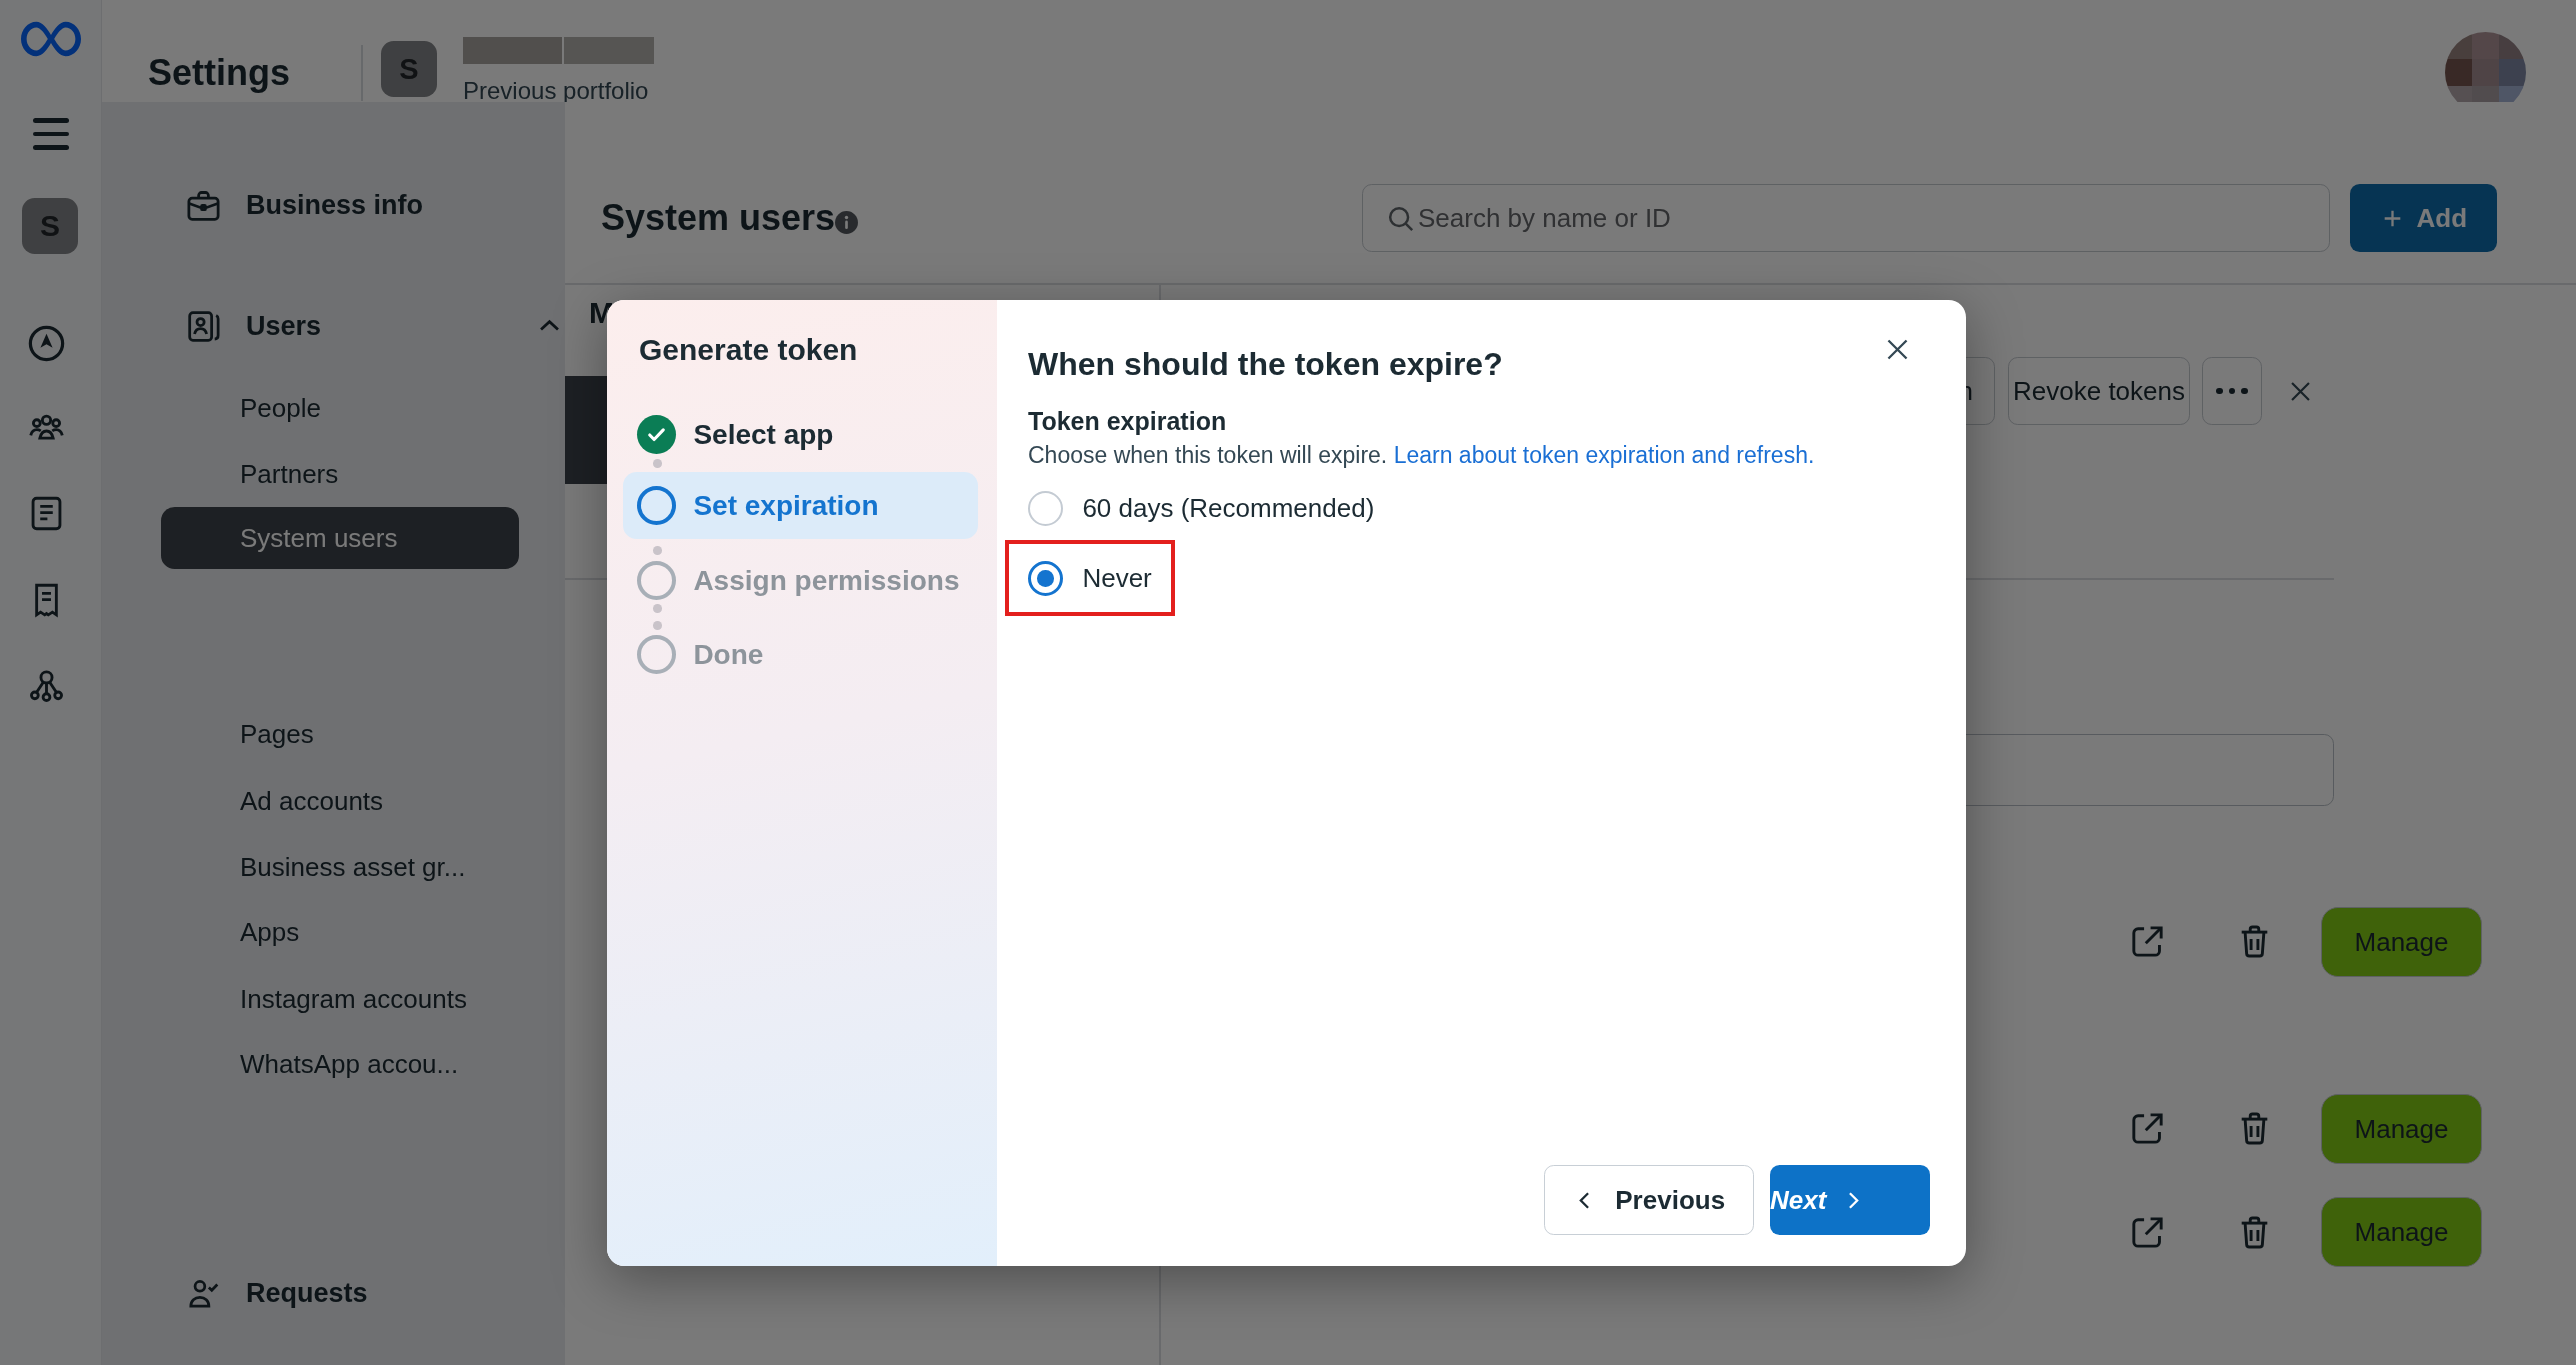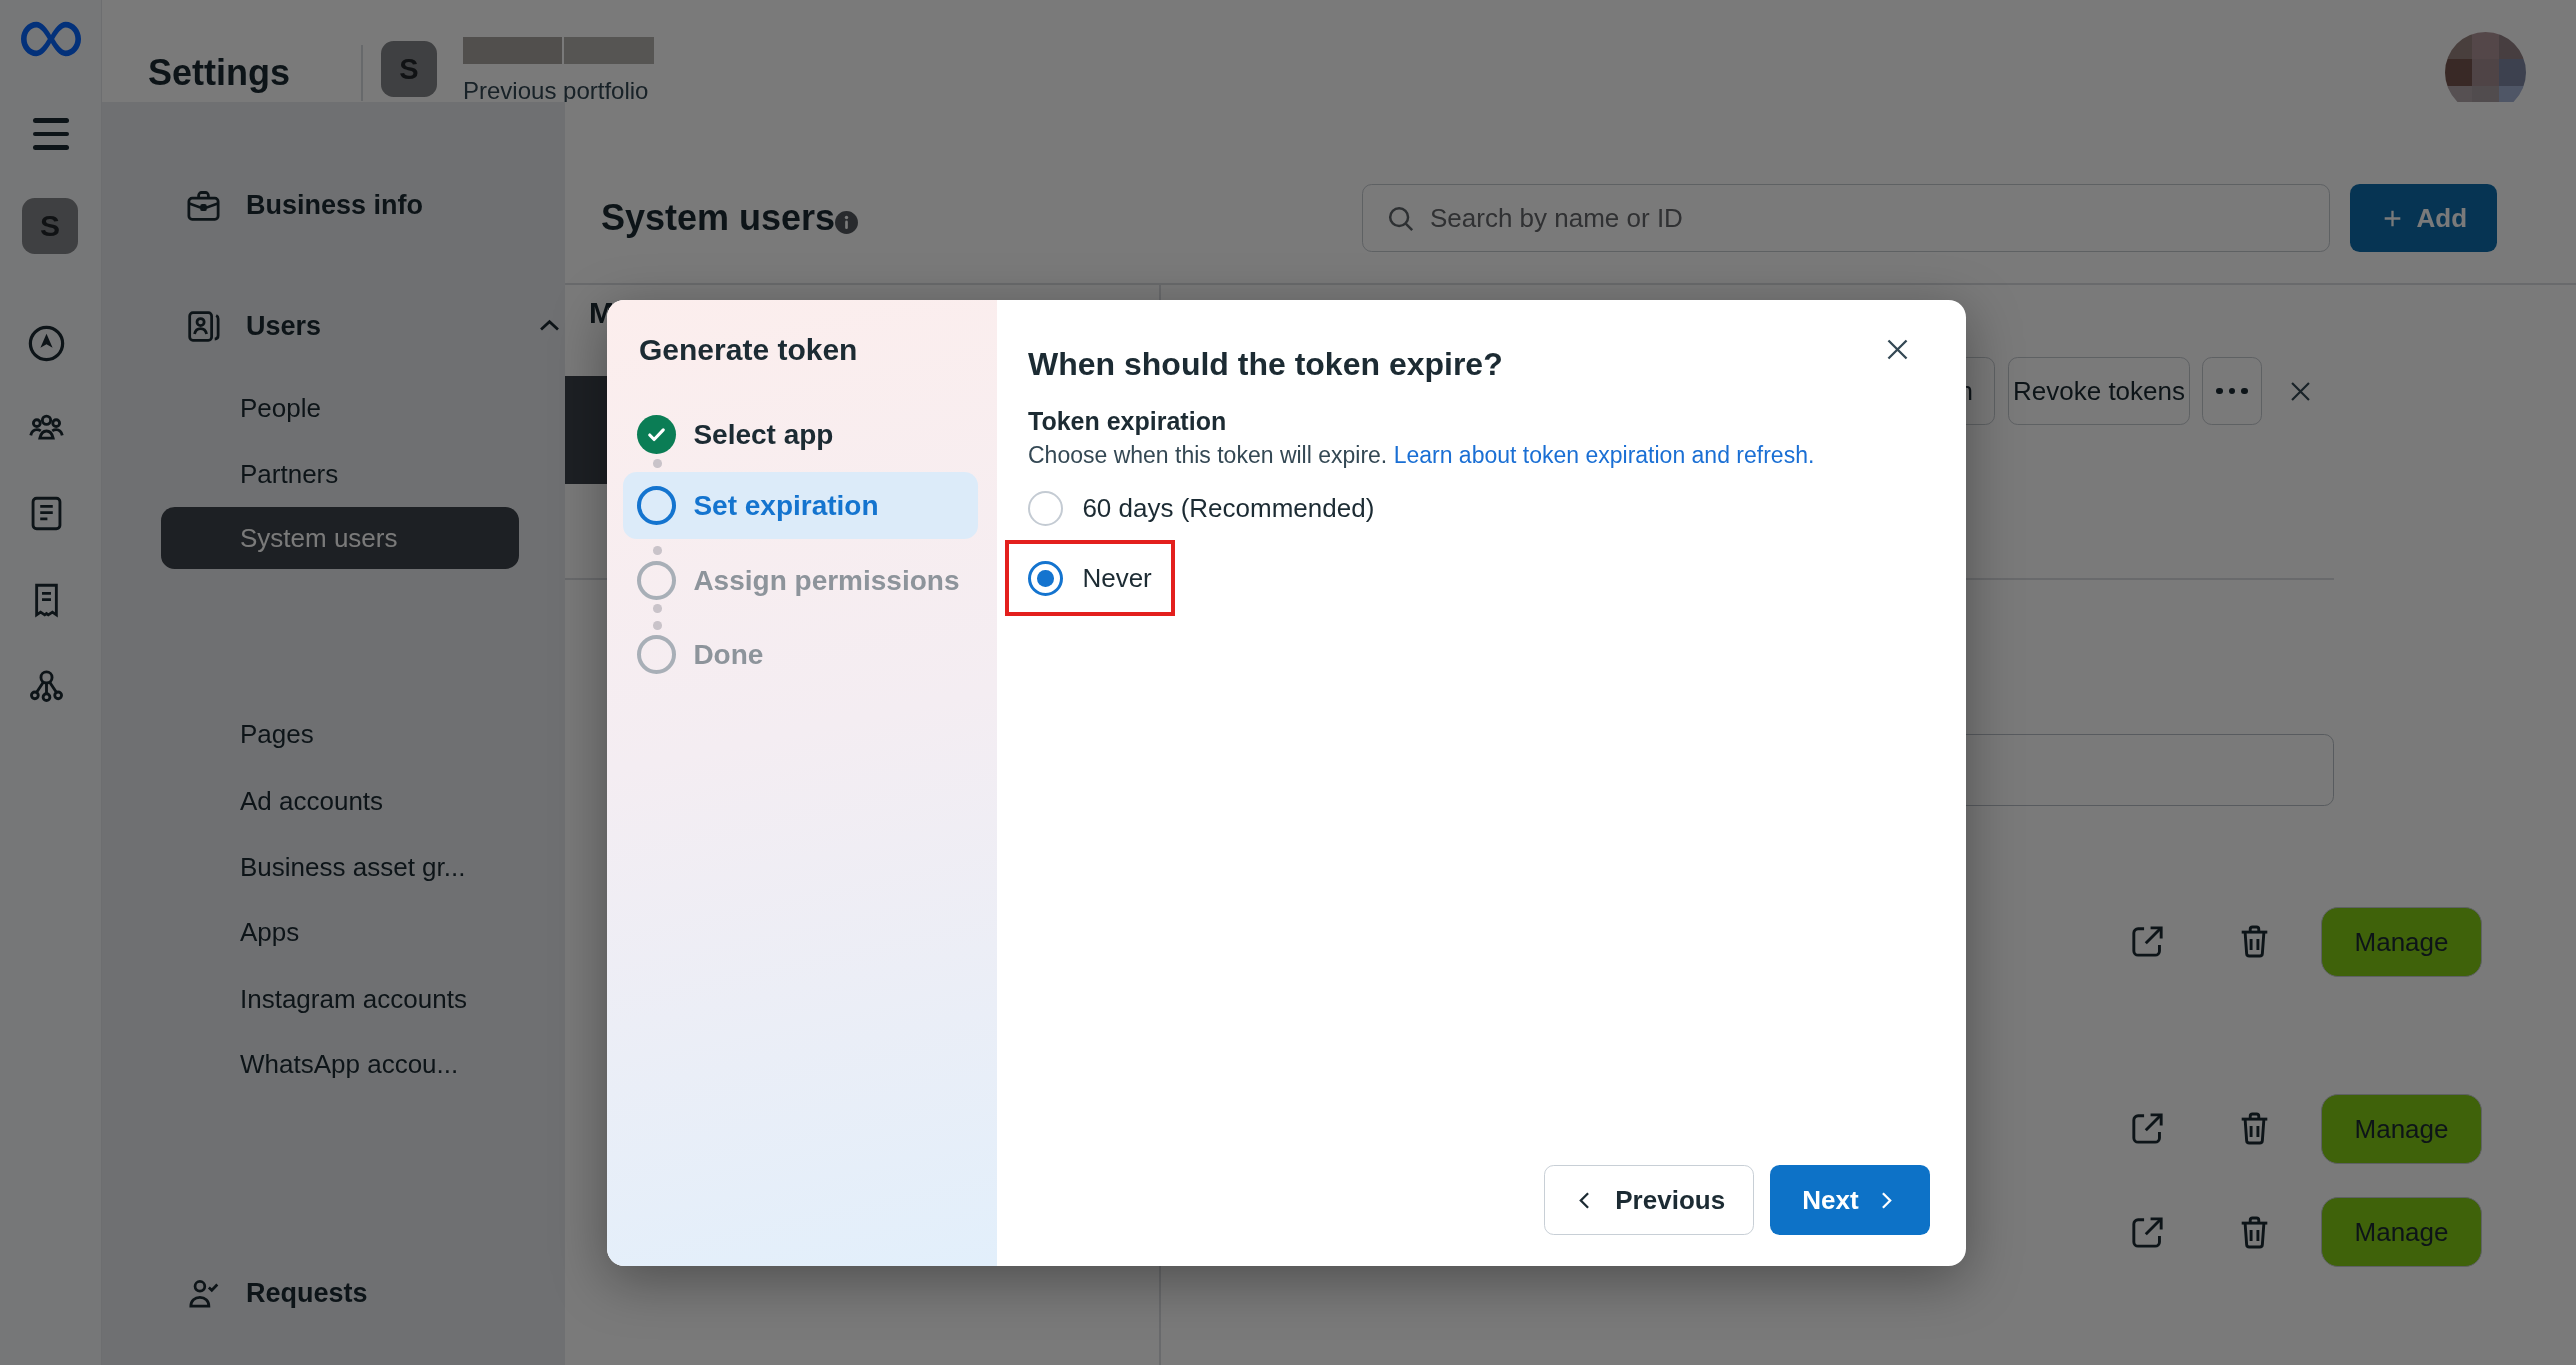--- a/index.html
+++ b/index.html
@@ -45,21 +45,21 @@
   .nav-pill { position:absolute; left:59px; top:405px; width:358px; height:62px; background:#3e444b; border-radius:13.6px; color:#fff; display:flex; align-items:center; padding-left:79px; font-size:26px; cursor:pointer; }
   .nh-accounts { top:522px; }
   .ni-pages { top:611px; } .ni-adaccounts { top:678px; } .ni-bag { top:744px; }
   .ni-apps { top:809px; } .ni-instagram { top:876px;text-align:right; } .ni-whatsapp { top:941px; }
   .nh-datasources { top:1049px; } .nh-requests { top:1168px; }
 
   
   .content { position:absolute; left:565px; top:102px; width:2011px; height:1264px; background:#fff; z-index:1; }
   .page-title { position:absolute; left:36px; top:95px; font-size:36px; font-weight:700; }
   .info-ic { position:absolute; left:267px; top:106px; width:29px; height:29px; cursor:pointer; }
-  .searchbox { position:absolute; left:797px; top:82px; width:968px; height:68px; border:1.9px solid #c5cad0; border-radius:9.7px; background:#fff; display:flex; align-items:center; padding:0 21px; gap:13px; }
+  .searchbox { position:absolute; left:797px; top:82px; width:968px; height:68px; border:1.9px solid #c5cad0; border-radius:9.7px; background:#fff; display:flex; align-items:center; padding:0 21px; gap:1px; }
   .searchbox .sic { width:33px; height:33px; color:#5f646a; flex:0 0 auto; }
   .searchbox input { border:none; outline:none; flex:1; font-size:26px; font-family:"Liberation Sans",sans-serif; color:#1c2b33; background:transparent; }
   .searchbox input::placeholder { color:#65676b; }
   .add-btn { position:absolute; left:1785px; top:82px; width:147px; height:68px; border-radius:9.7px; background:#0e6eae; color:#fff; font-size:26px; font-weight:600; display:flex; align-items:center; justify-content:center; gap:11.6px; cursor:pointer; border:none; }
   .add-btn .pic { width:25px; height:25px; }
   .hdiv1 { position:absolute; left:0; top:181px; width:2011px; height:1.9px; background:#dcdee2; }
   .frag-m { position:absolute; left:24px; top:194px; font-size:30px; font-weight:700; }
   .sel-row-frag { position:absolute; left:0; top:274px; width:116px; height:108px; background:#3e444b; border-radius:0 9.7px 9.7px 0; }
   .vdiv { position:absolute; left:594px; top:181px; width:1.9px; height:1083px; background:#dcdee2; }
   .ghost-btn { height:68px; border:1.9px solid #c5cad0; border-radius:9.7px; background:#fff; display:flex; align-items:center; justify-content:center; font-size:26px; color:#1c2b33; cursor:pointer; }
@@ -103,21 +103,21 @@
   .m-sect { position:absolute; left:421px; top:107px; font-size:25px; font-weight:700; }
   .m-desc { position:absolute; left:421px; top:142px; font-size:23px; color:#344854; }
   .m-desc .lnk { color:#1a6fd4; cursor:pointer; }
   .radio-row { position:absolute; left:421px; display:flex; align-items:center; gap:19.4px; cursor:pointer; }
   .ro1 { top:191px; } .ro2 { top:261px; }
   .radio { width:35px; height:35px; border-radius:50%; border:2.9px solid #c4cbd3; background:#fff; flex:0 0 auto; }
   .radio.sel { border:3.9px solid #1474cf; display:flex; align-items:center; justify-content:center; }
   .radio.sel i { width:16.5px; height:16.5px; border-radius:50%; background:#1474cf; }
   .radio-label { font-size:26px; color:#1c2b33; }
   .m-prev { position:absolute; left:937px; top:865px; width:210px; height:70px; border:1.9px solid #c8cfd6; border-radius:9.7px; background:#fff; display:flex; align-items:center; justify-content:center; gap:17.4px; font-size:26px; font-weight:600; color:#1c2b33; cursor:pointer; }
-  .m-next { position:absolute; left:1163px; top:865px; width:160px; height:70px; border:none; border-radius:9.7px; background:#0d72c7; display:flex; align-items:center; justify-content:center; gap:14px; font-size:26px; font-weight:600; color:#fff; cursor:pointer; }
+  .m-next { position:absolute; left:1163px; top:865px; width:160px; height:70px; border:none; border-radius:9.7px; background:#0d72c7; display:flex; align-items:center; gap:14px; font-size:26px; font-weight:600; color:#fff; cursor:pointer;font-style:italic; }
   .bchev { width:25px; height:25px; }
 
   
   .anno { position:absolute; left:1005px; top:540px; width:170px; height:76px; border:4.8px solid #e3201d; z-index:20; pointer-events:none; }
 </style>
 </head>
 <body>
 
 <div id="app">
 

